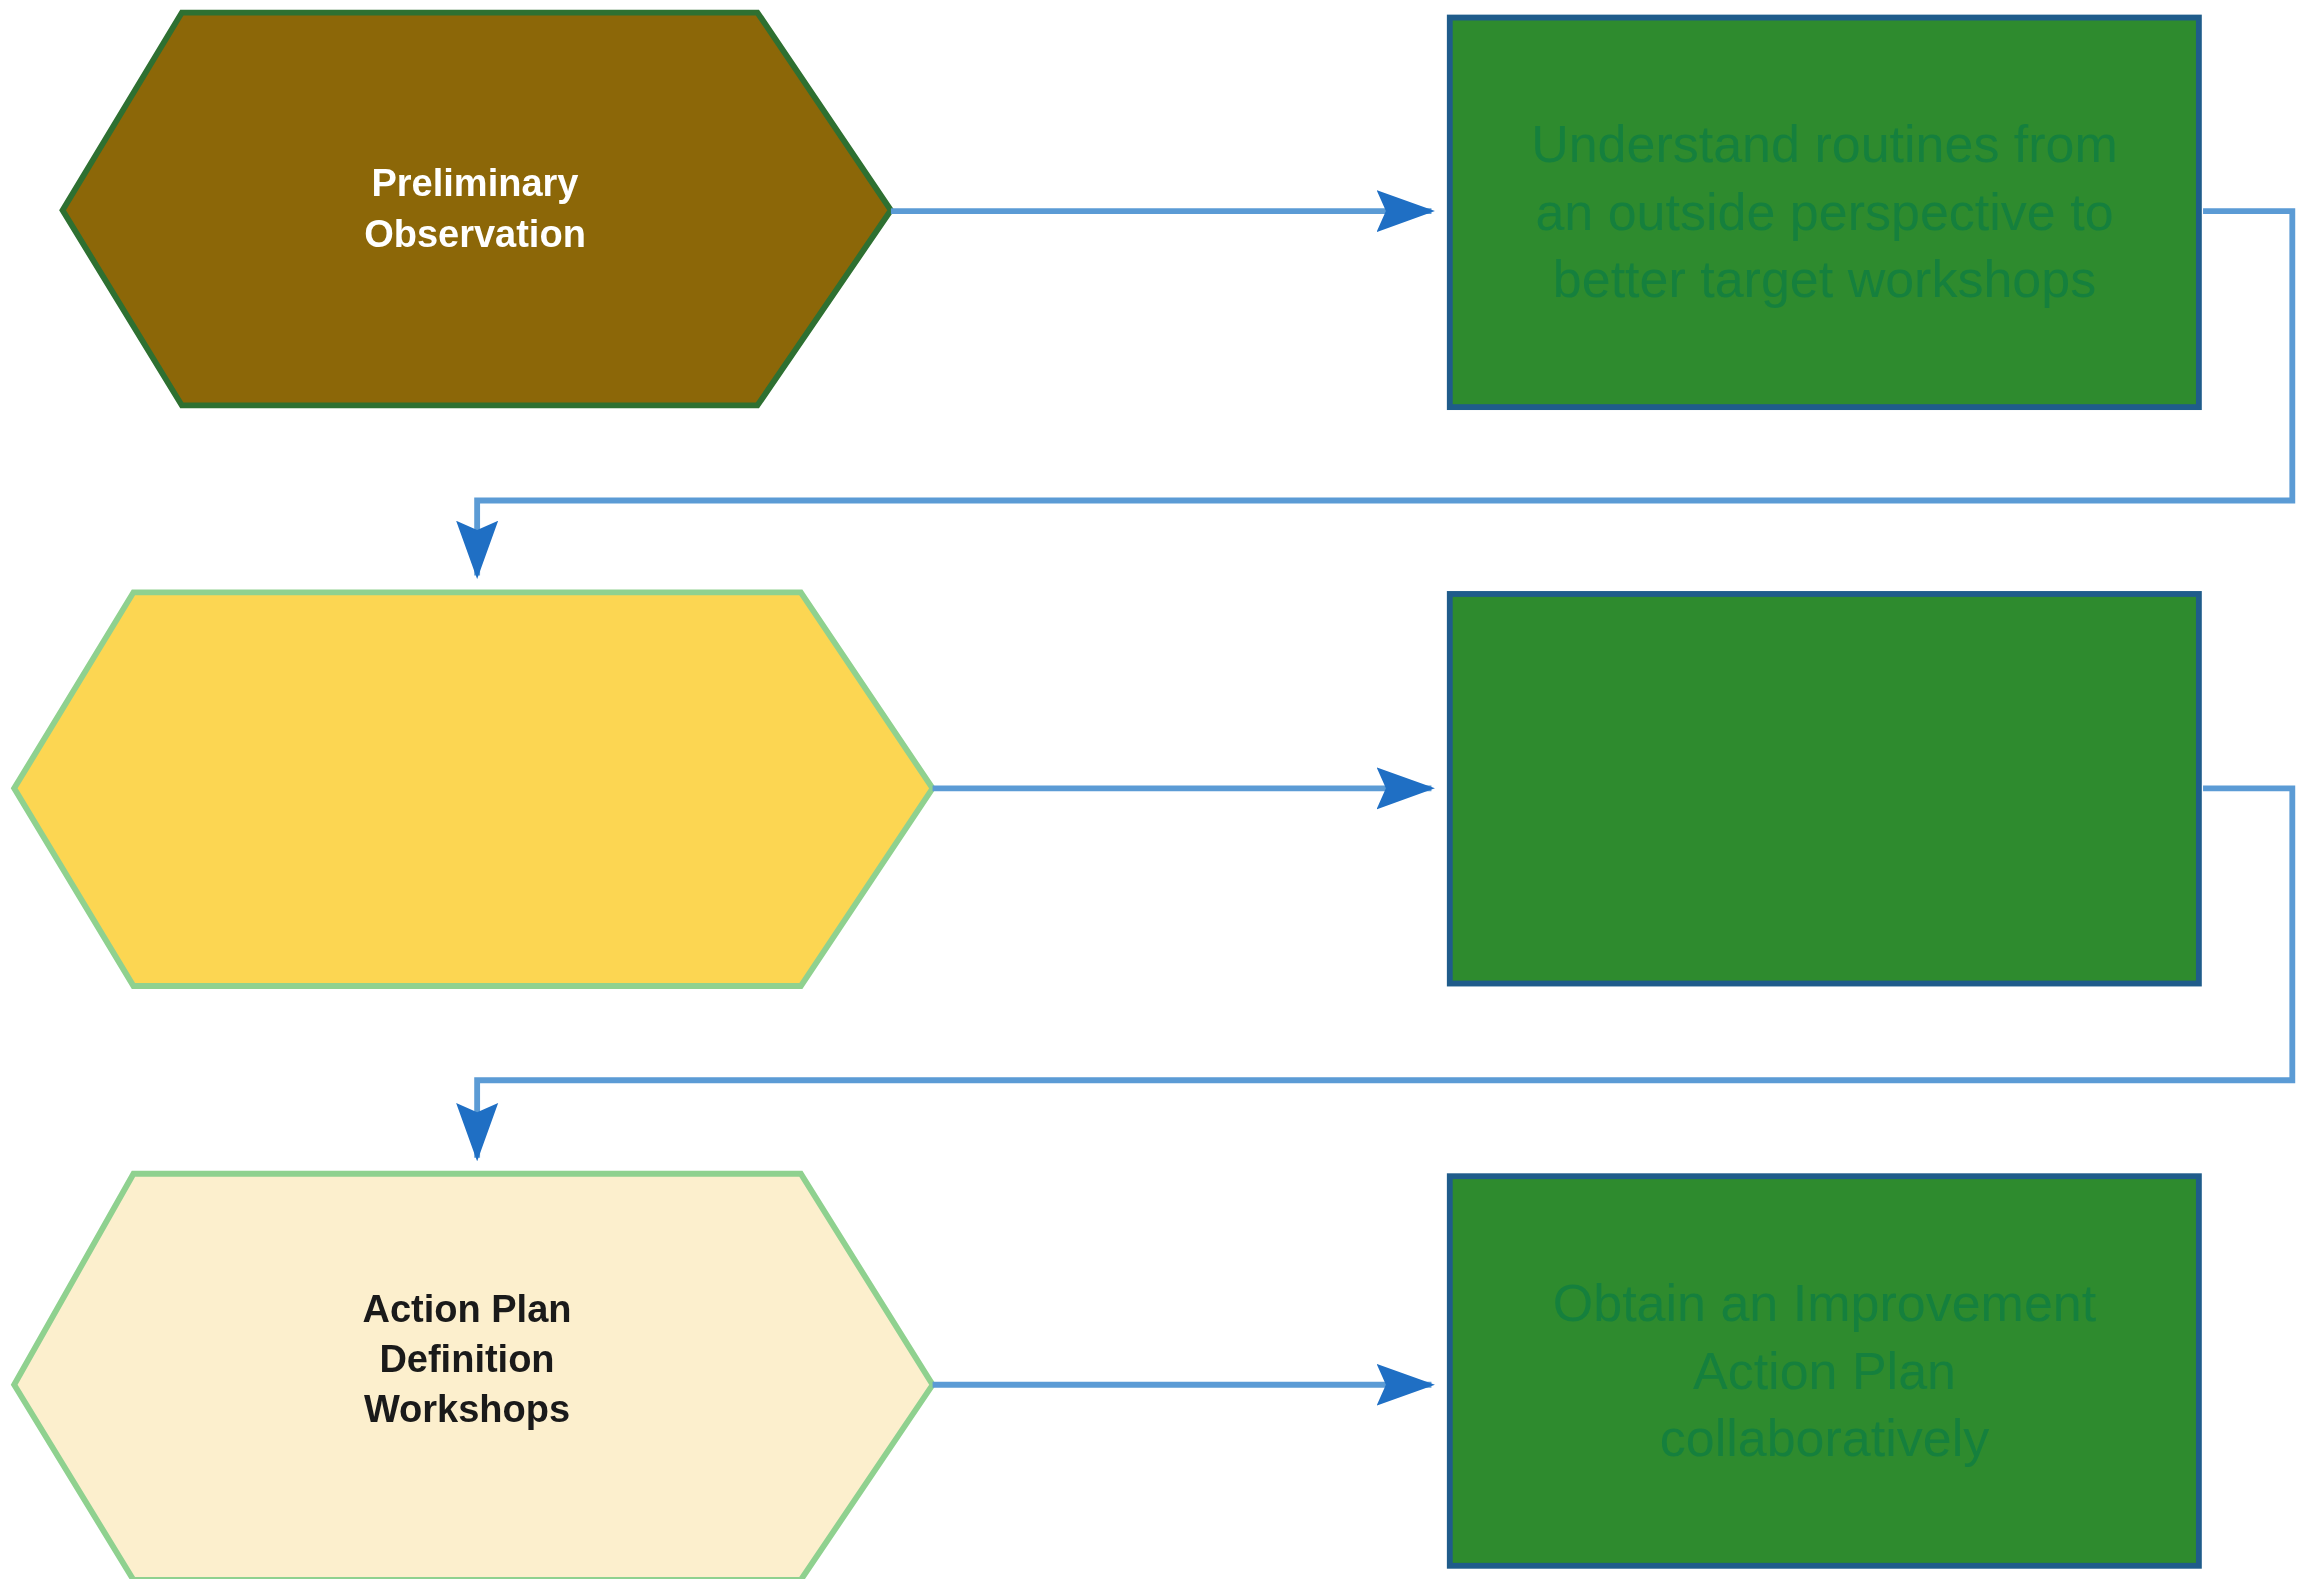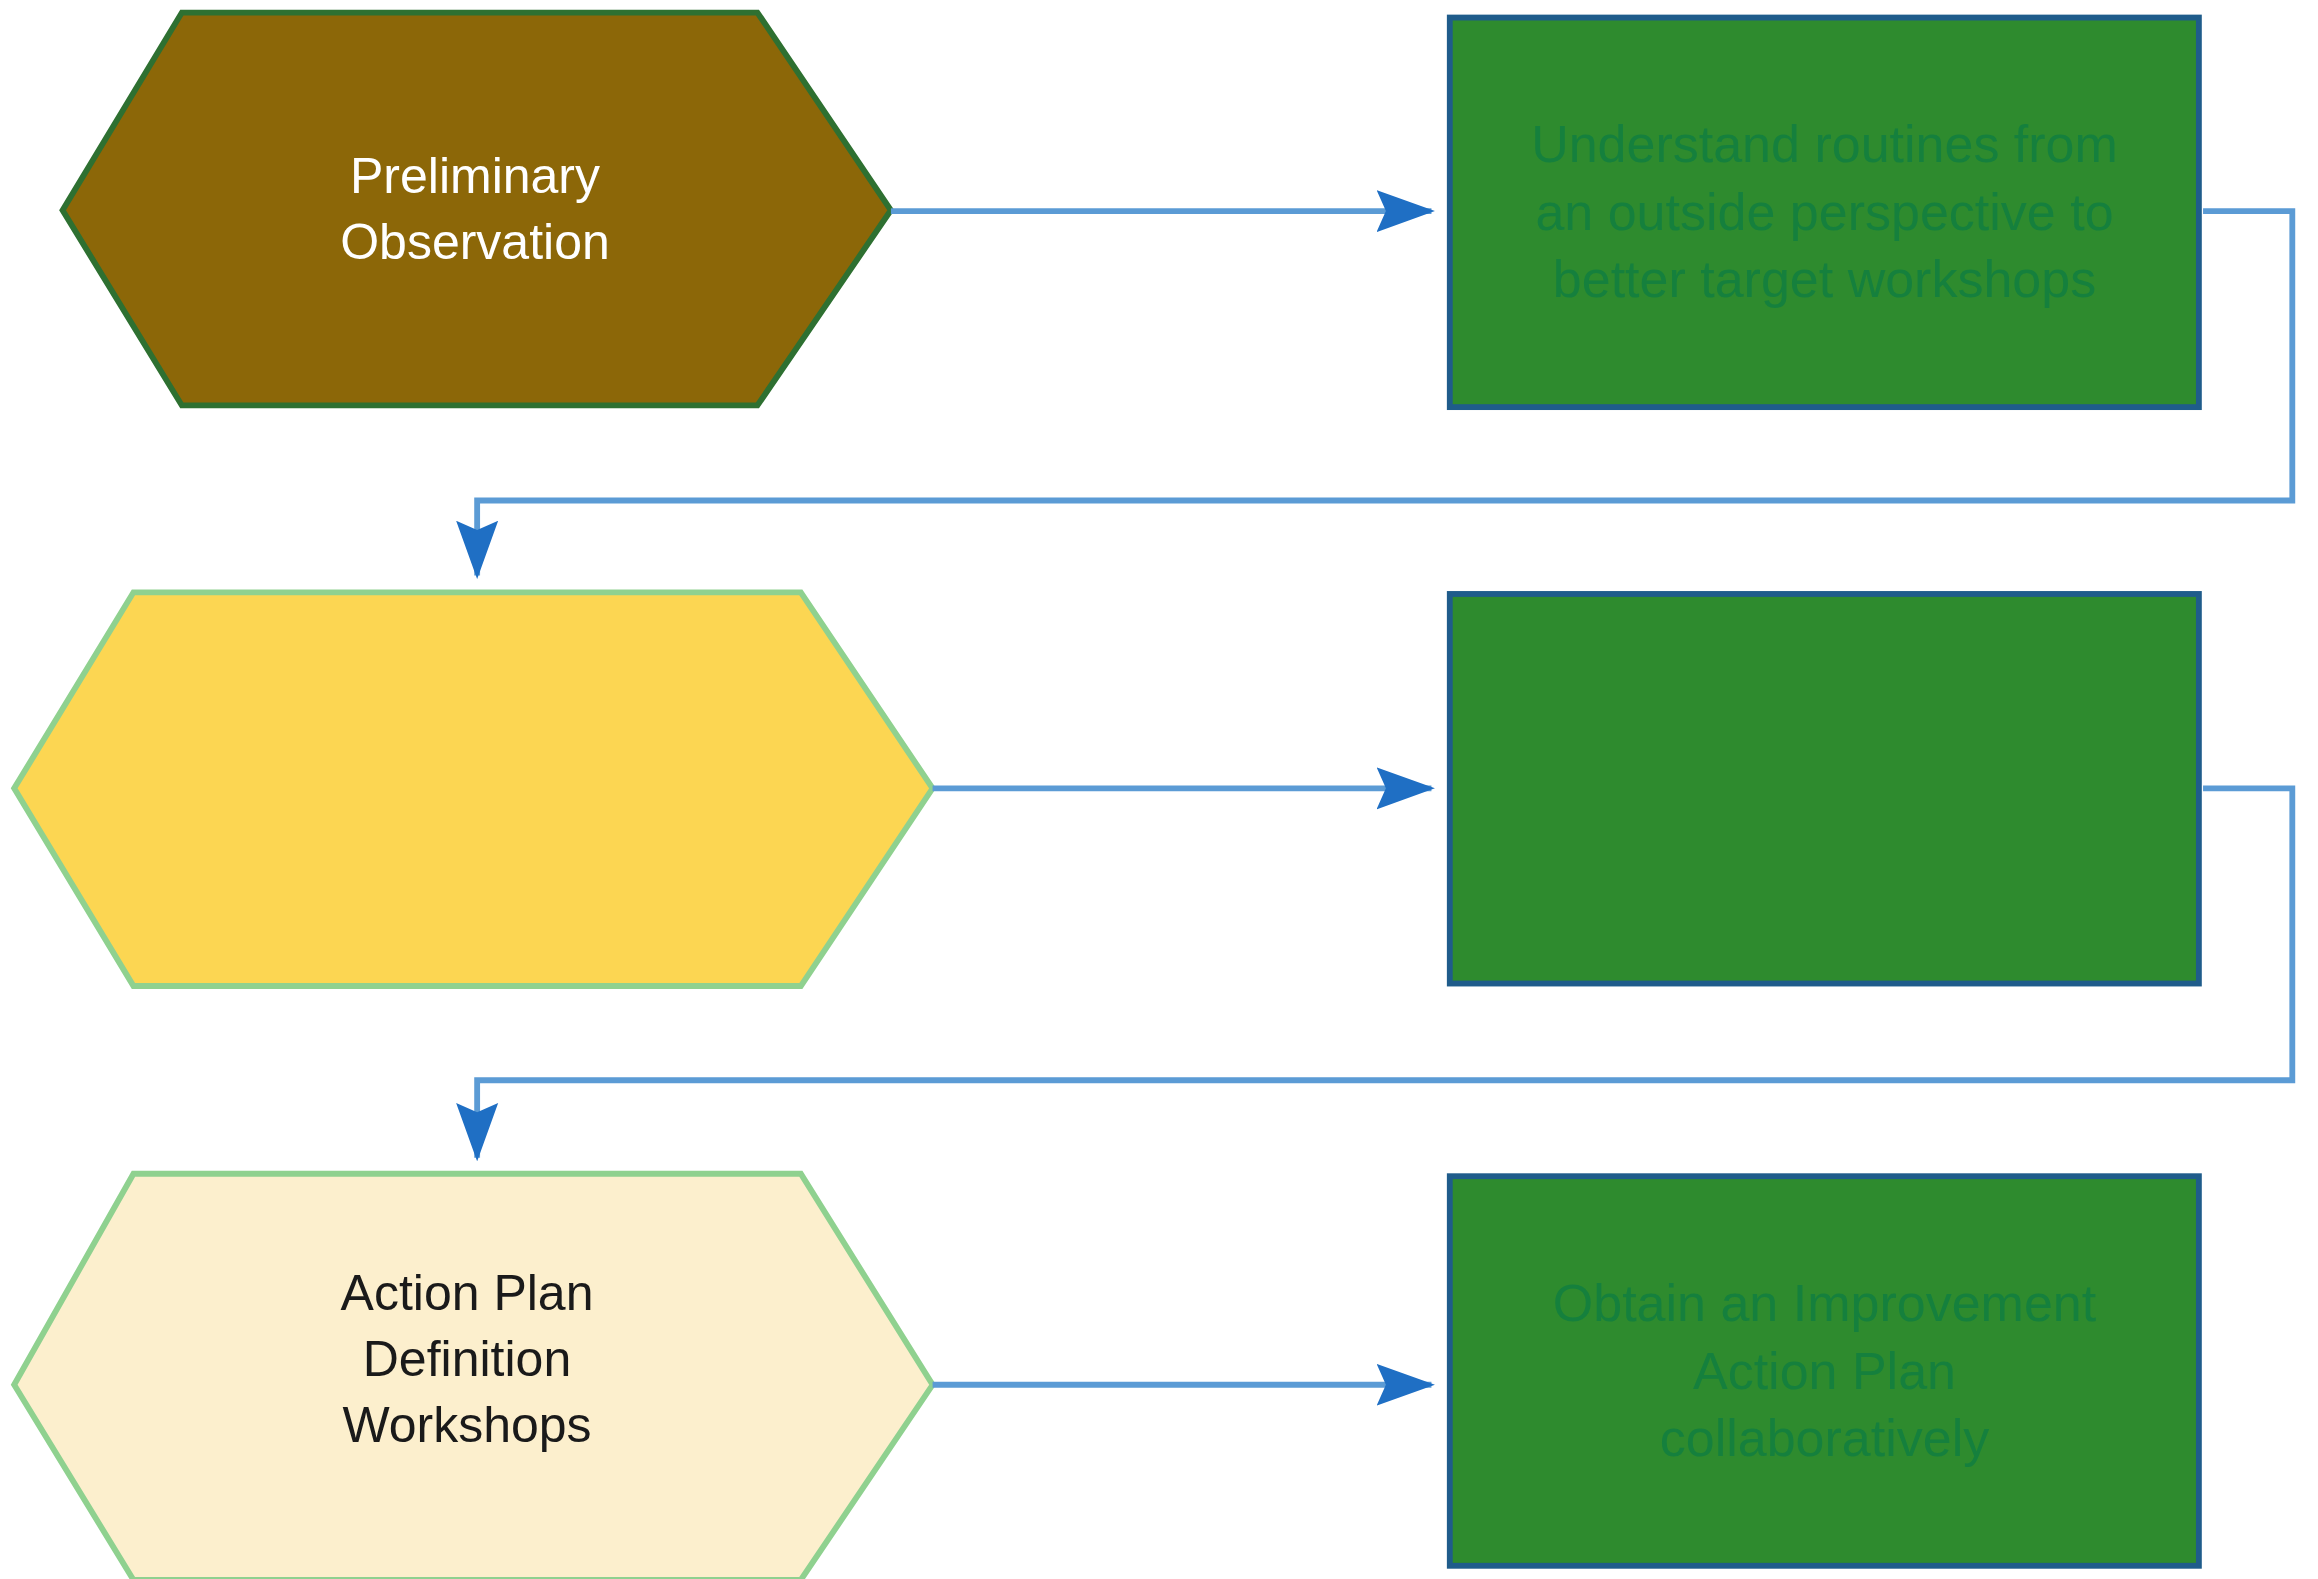--- a/index.html
+++ b/index.html
@@ -28,23 +28,23 @@
     position: absolute;
     display: flex;
     align-items: center;
     justify-content: center;
     text-align: center;
     pointer-events: none;
     white-space: pre-line;
   }
   .hex-label {
     color: #1a1a1a;
-    font-size: 50px;
+    font-size: 38px;
     line-height: 1.32;
-    font-weight: 400;
+    font-weight: 700;
   }
   .hex-label.on-dark {
     color: #ffffff;
   }
   .box-label {
     color: #15803d;
     font-size: 52px;
     line-height: 1.30;
     font-weight: 400;
   }

